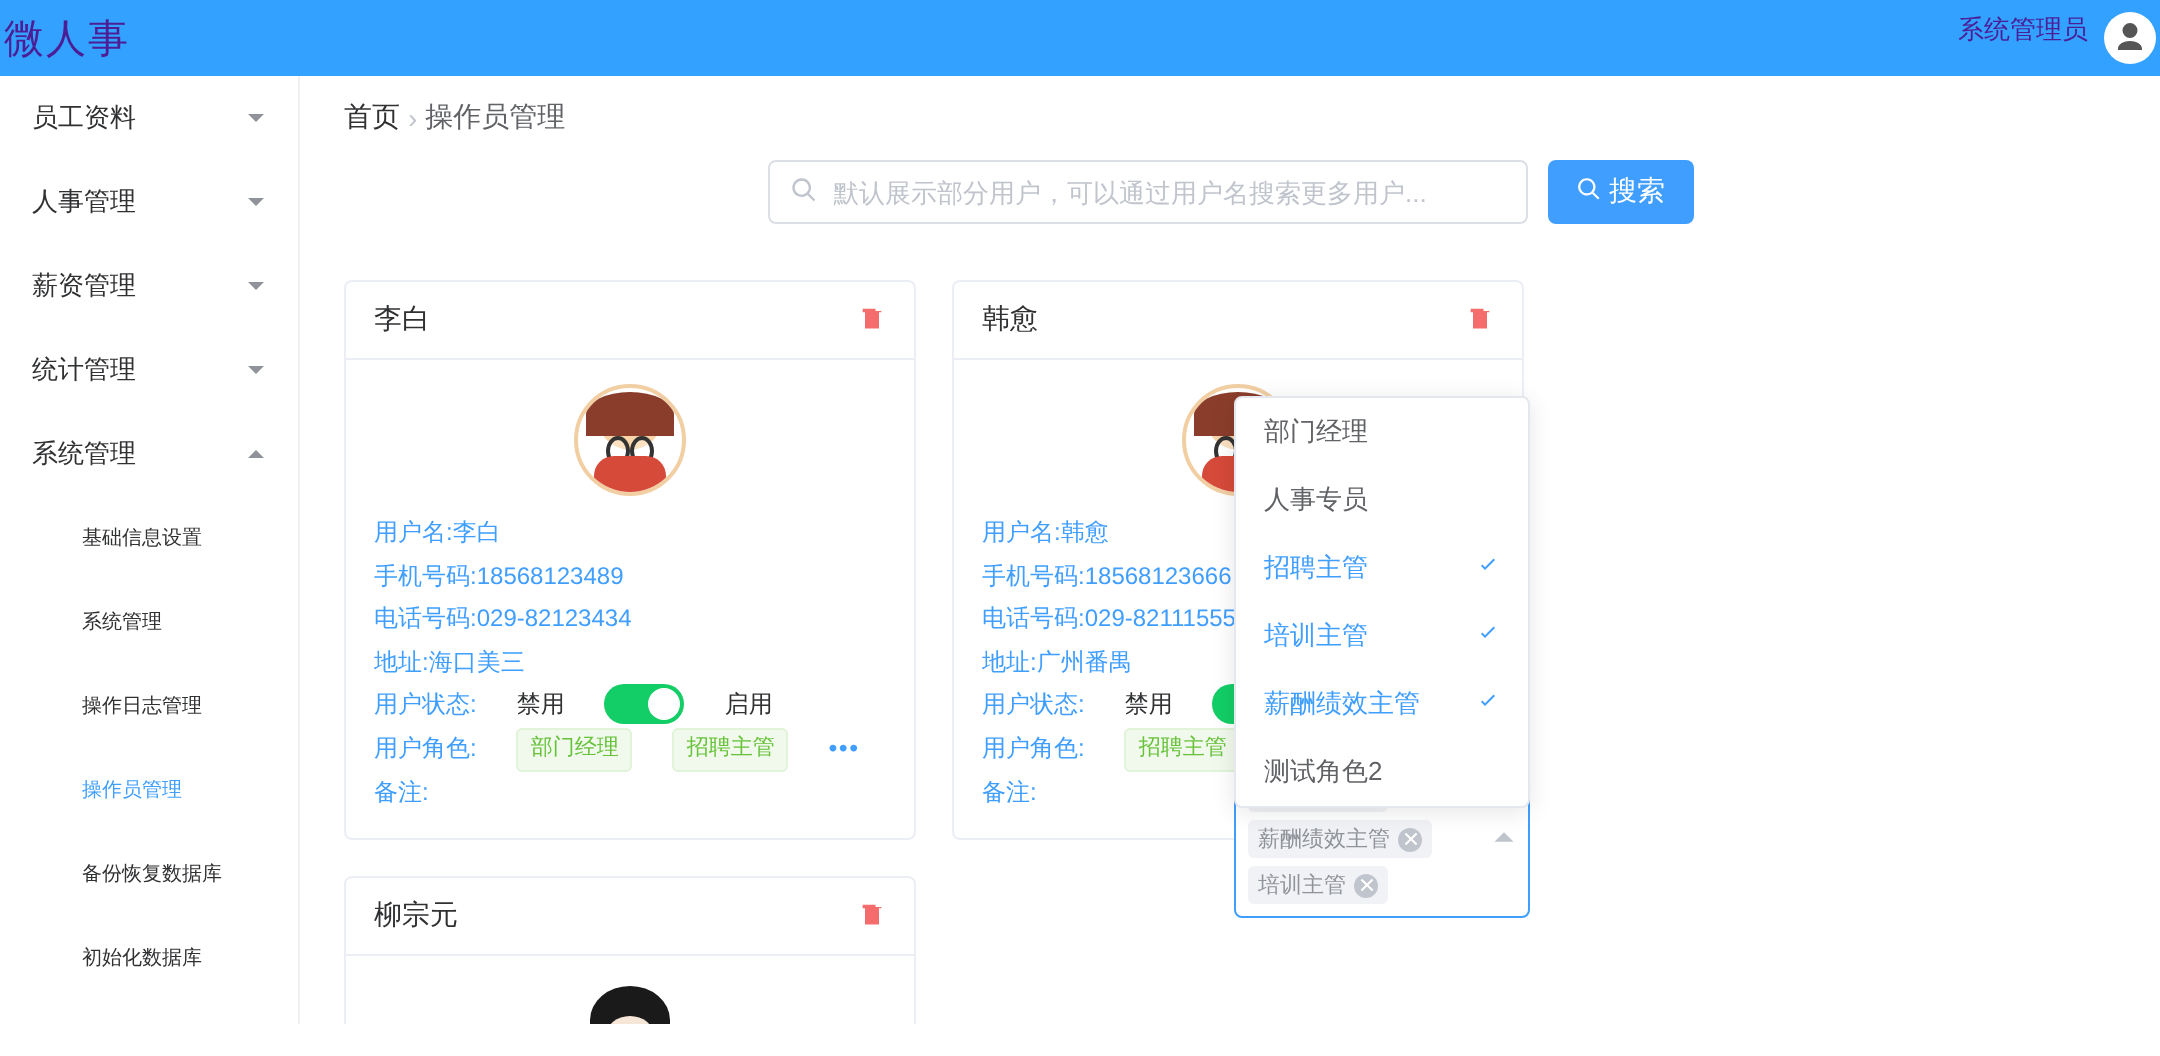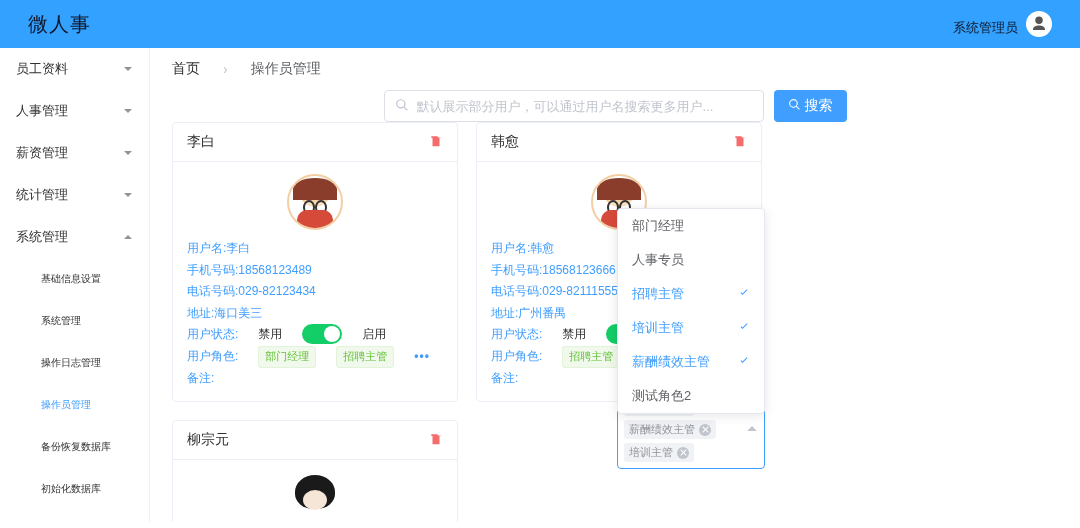--- a/index.html
+++ b/index.html
@@ -1,34 +1,34 @@
 <!DOCTYPE html>
 <html><head>
 <meta charset="utf-8">
 <style>
 html,body{margin:0;padding:0;font-family:"Helvetica Neue",Helvetica,"PingFang SC","Hiragino Sans GB","Microsoft YaHei",Arial,sans-serif;font-size:13px;color:#606266;background:#fff}
 *{box-sizing:border-box}
-.topbar{height:48px;background:#32a1ff;color:#0f172a;display:flex;align-items:center;justify-content:space-between;padding:0 28px}
+.topbar{height:38px;background:#32a1ff;color:#4c1d95;display:flex;align-items:center;justify-content:space-between;padding:0 2px}
 .brand{font-size:20px;letter-spacing:1px}
-.user-area{display:flex;align-items:flex-end;gap:8px}
+.user-area{display:flex;align-items:flex-start;gap:8px}
 .avatar-circle{width:26px;height:26px;border-radius:50%;background:#fff;display:flex;align-items:center;justify-content:center}
 .avatar-circle svg{width:18px;height:18px;fill:#555}
 .page{display:flex;height:calc(528px - 54px);overflow:hidden}
 .sidebar{width:150px;border-right:1px solid #f0f0f0;overflow-y:auto}
 .menu-item{height:42px;display:flex;align-items:center;justify-content:space-between;padding:16px 16px;color:#303133;cursor:pointer;font-size:13px}
 .menu-sub{padding-left:41px;height:42px;display:flex;align-items:center;font-size:10px;color:#303133;cursor:pointer}
 .menu-sub.active{color:#409eff}
 .chevron{transition:transform .2s}
 .chevron svg{width:10px;height:10px;fill:#909399}
 .chevron.open svg{transform:rotate(180deg)}
 .main{flex:1;padding:12px 22px;overflow:auto;min-width:0}
-.breadcrumb{display:flex;align-items:center;gap:23px;font-size:14px;margin-bottom:12px;color:#303133}
+.breadcrumb{display:flex;align-items:center;gap:4px;font-size:14px;margin-bottom:12px;color:#303133}
 .bc-sep{color:#c0c4cc}
 .bc-current{color:#606266}
-.search-row{display:flex;justify-content:center;align-items:center;gap:10px;margin-bottom:0}
+.search-row{display:flex;justify-content:center;align-items:center;gap:10px;margin-bottom:28px}
 .search-input{width:380px;height:32px;border:1px solid #dcdfe6;border-radius:4px;display:flex;align-items:center;padding:0 10px;color:#c0c4cc;gap:6px;font-size:13px}
 .search-input input{border:none;outline:none;flex:1;font-size:13px}
 .search-input input::placeholder{color:#c0c4cc}
 .btn-primary{height:32px;background:#409eff;color:#fff;border:none;border-radius:4px;padding:0 14px;display:inline-flex;align-items:center;gap:4px;cursor:pointer;font-size:14px}
 .cards{display:flex;flex-wrap:wrap;gap:18px}
 .card{width:286px;border:1px solid #ebeef5;border-radius:4px;background:#fff;padding:0}
 .card-header{display:flex;justify-content:space-between;align-items:center;padding:10px 14px;border-bottom:1px solid #ebeef5;font-size:14px;color:#303133}
 .del-btn{background:none;border:none;cursor:pointer;padding:0}
 .del-btn svg{width:14px;height:14px;fill:#f56c6c}
 .card-body{padding:12px 14px}

